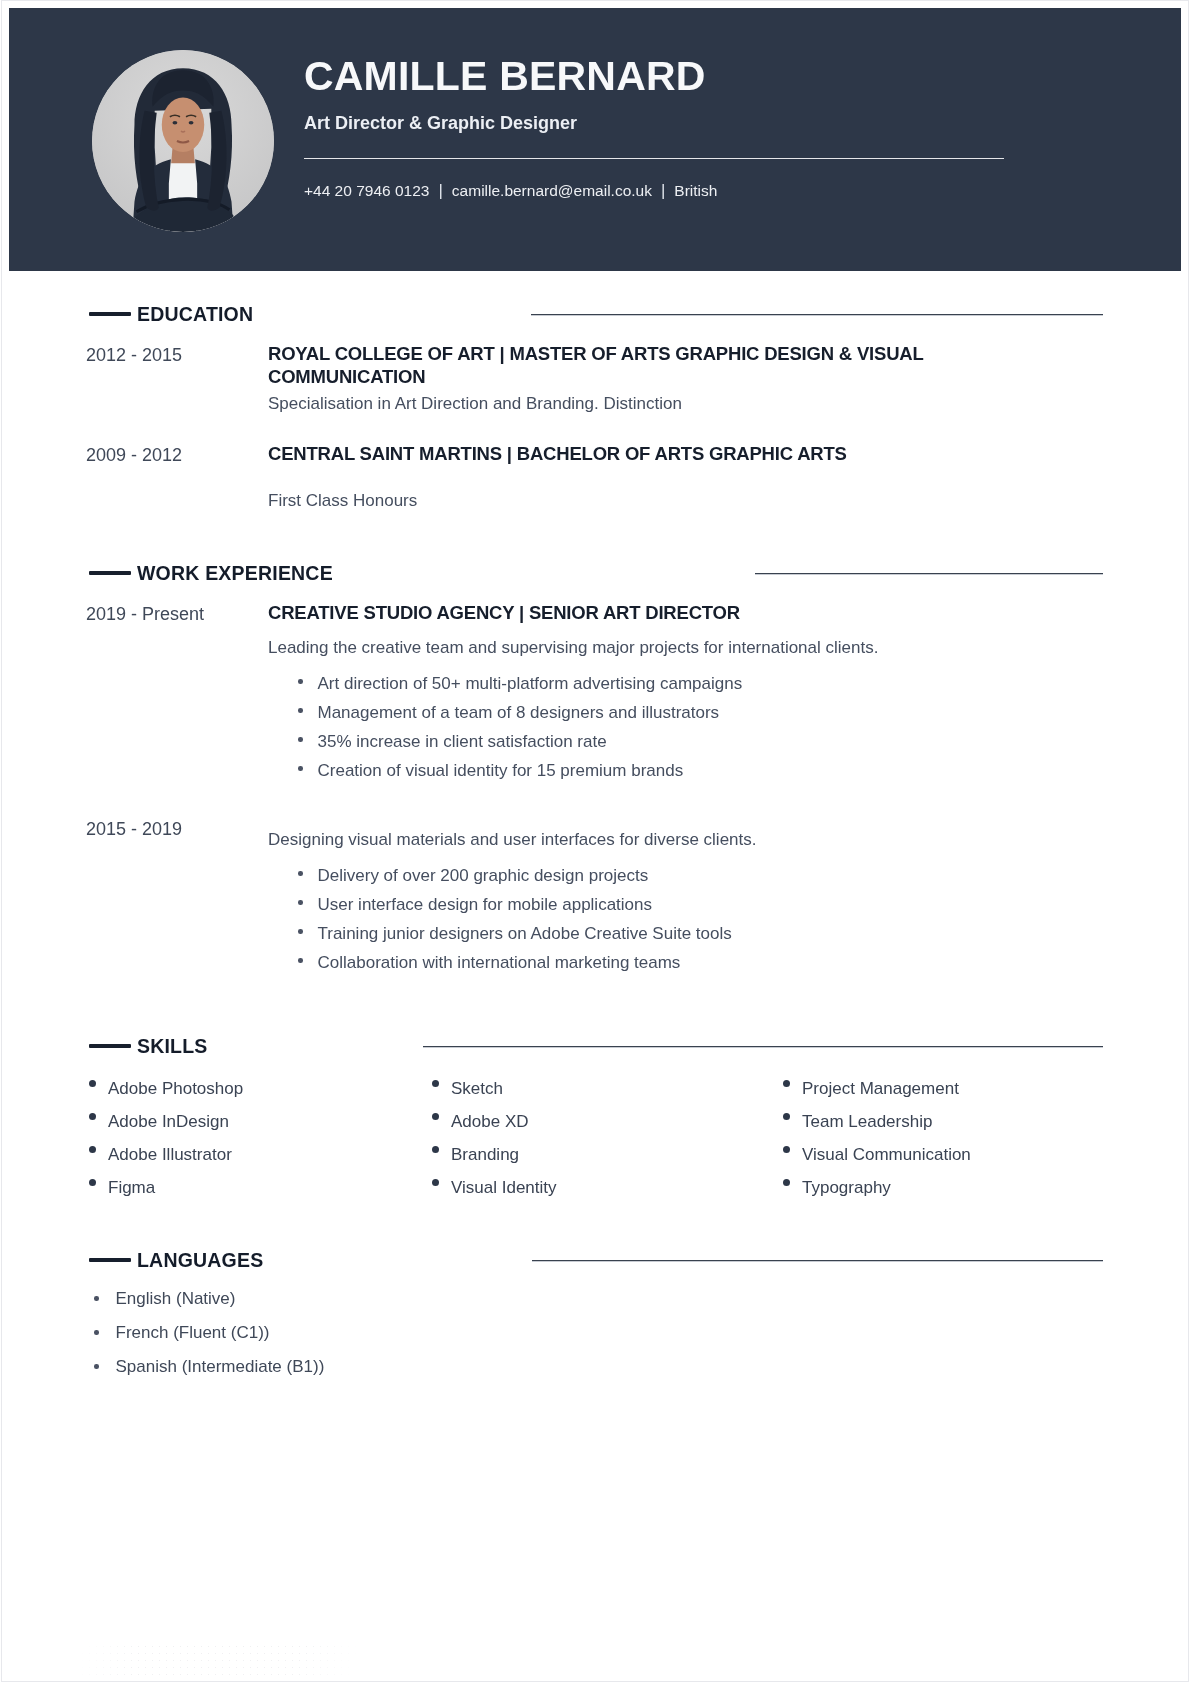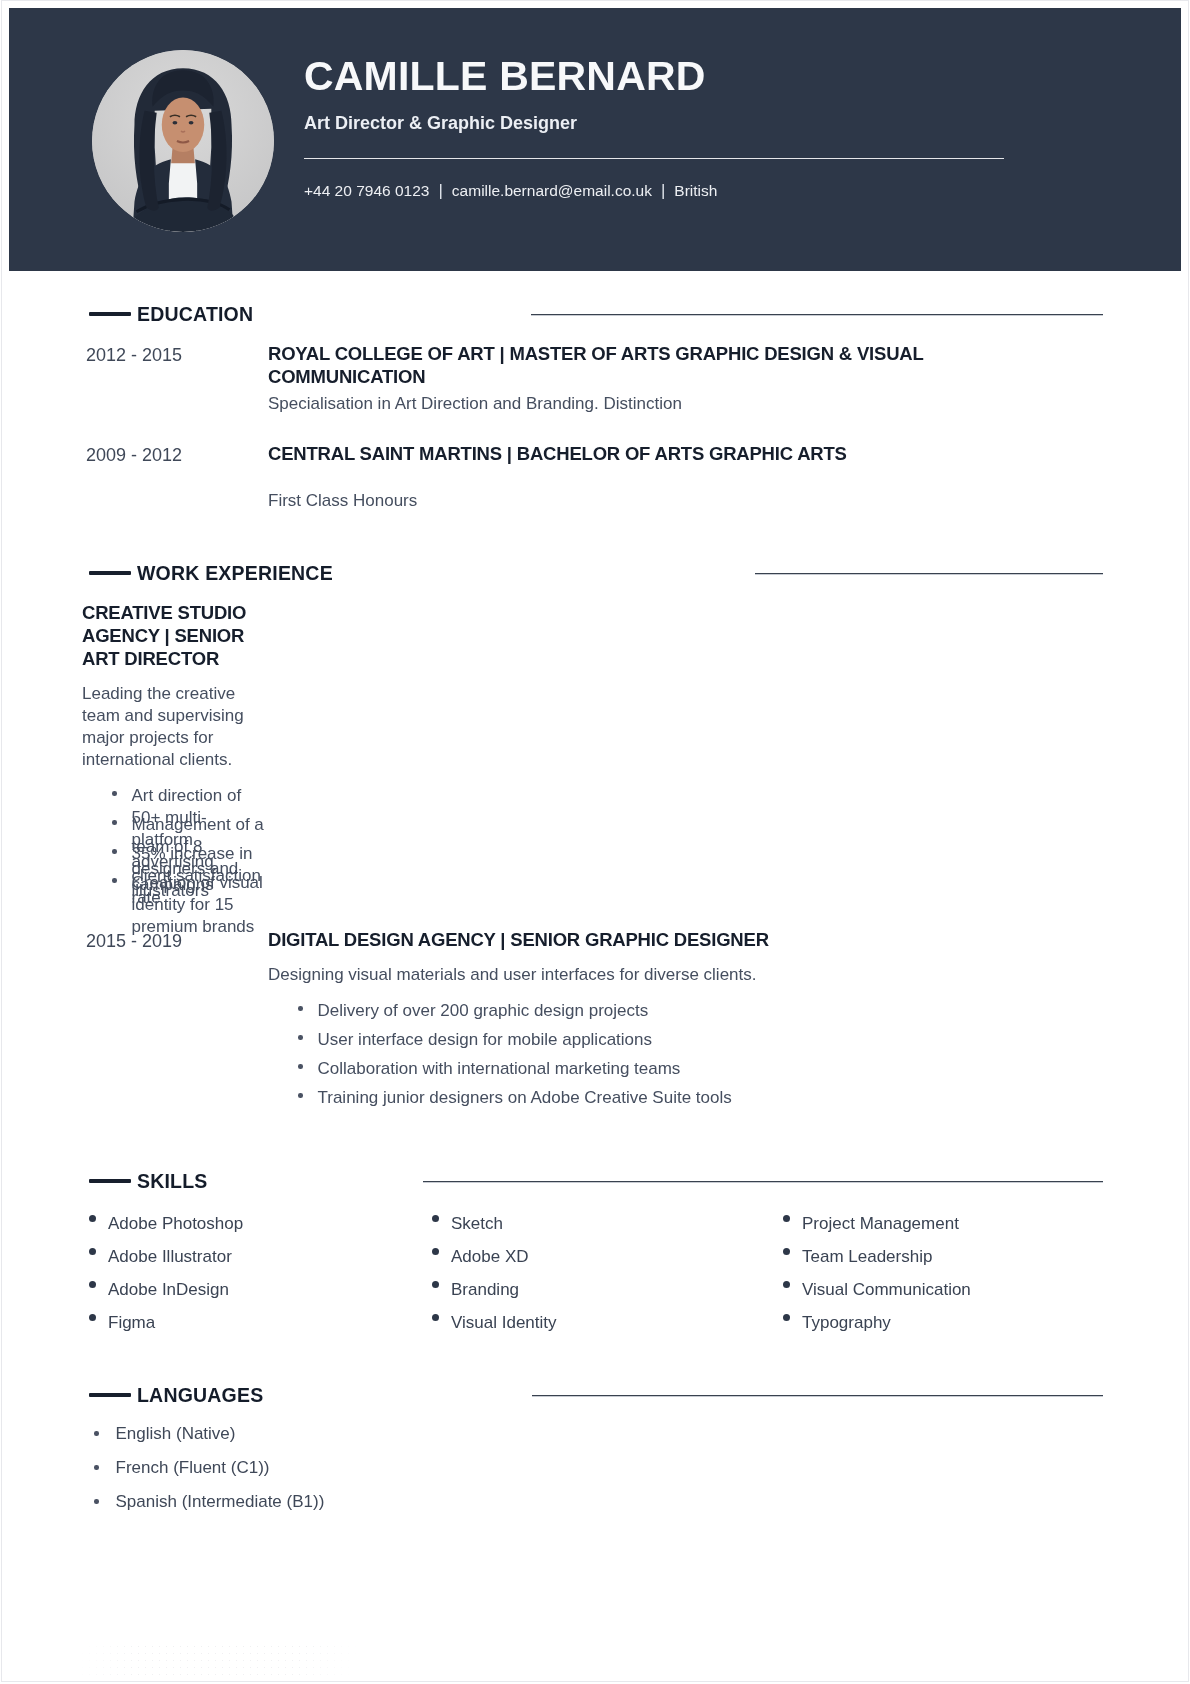--- a/index.html
+++ b/index.html
@@ -176,57 +176,57 @@
       </div>
     </div>
 
     <div class="sec-head mt-work">
       <span class="dash"></span>
       <h2>WORK EXPERIENCE</h2>
       <span class="sec-line line-work"></span>
     </div>
 
     <div class="entry">
+      <div class="period">2019 - Present</div>
       <div class="entry-body">
         <h3>CREATIVE STUDIO AGENCY | SENIOR ART DIRECTOR</h3>
         <p class="summary">Leading the creative team and supervising major projects for international clients.</p>
         <ul class="bullets">
           <li>Art direction of 50+ multi-platform advertising campaigns</li>
           <li>Management of a team of 8 designers and illustrators</li>
           <li>35% increase in client satisfaction rate</li>
           <li>Creation of visual identity for 15 premium brands</li>
         </ul>
       </div>
     </div>
 
     <div class="entry">
       <div class="period">2015 - 2019</div>
       <div class="entry-body">
-        <h3>DIGITAL DESIGN AGENCY | SENIOR GRAPHIC DESIGNER</h3>
         <p class="summary">Designing visual materials and user interfaces for diverse clients.</p>
         <ul class="bullets">
           <li>Delivery of over 200 graphic design projects</li>
           <li>User interface design for mobile applications</li>
+          <li>Training junior designers on Adobe Creative Suite tools</li>
           <li>Collaboration with international marketing teams</li>
-          <li>Training junior designers on Adobe Creative Suite tools</li>
         </ul>
       </div>
     </div>
 
     <div class="sec-head mt-skills">
       <span class="dash"></span>
       <h2>SKILLS</h2>
       <span class="sec-line line-skills"></span>
     </div>
 
     <div class="skills-grid">
       <div class="skill-col c1">
         <div class="skill">Adobe Photoshop</div>
+        <div class="skill">Adobe InDesign</div>
         <div class="skill">Adobe Illustrator</div>
-        <div class="skill">Adobe InDesign</div>
         <div class="skill">Figma</div>
       </div>
       <div class="skill-col c2">
         <div class="skill">Sketch</div>
         <div class="skill">Adobe XD</div>
         <div class="skill">Branding</div>
         <div class="skill">Visual Identity</div>
       </div>
       <div class="skill-col c3">
         <div class="skill">Project Management</div>

